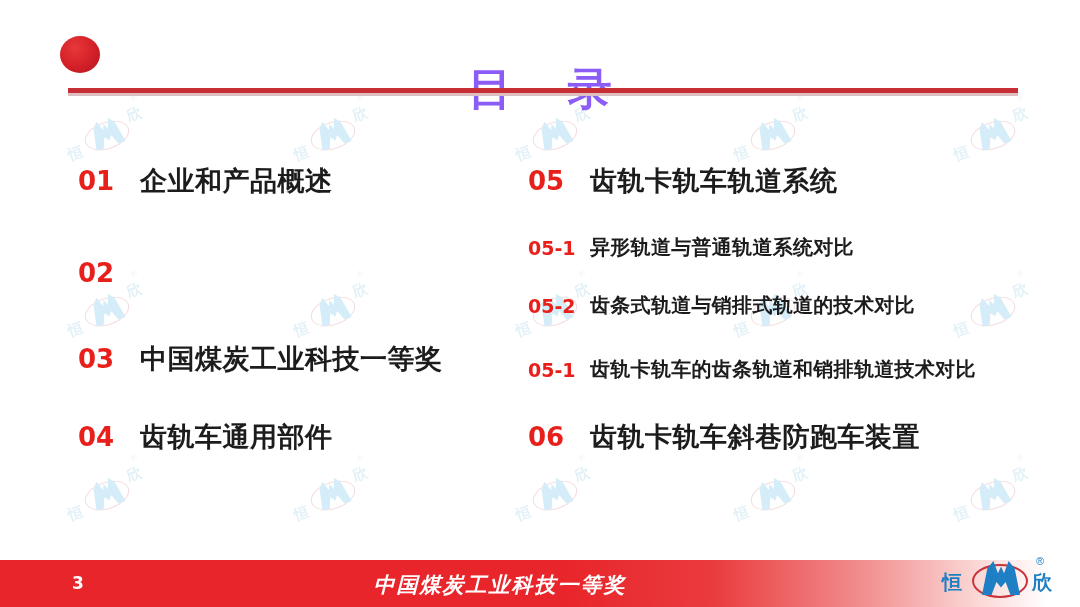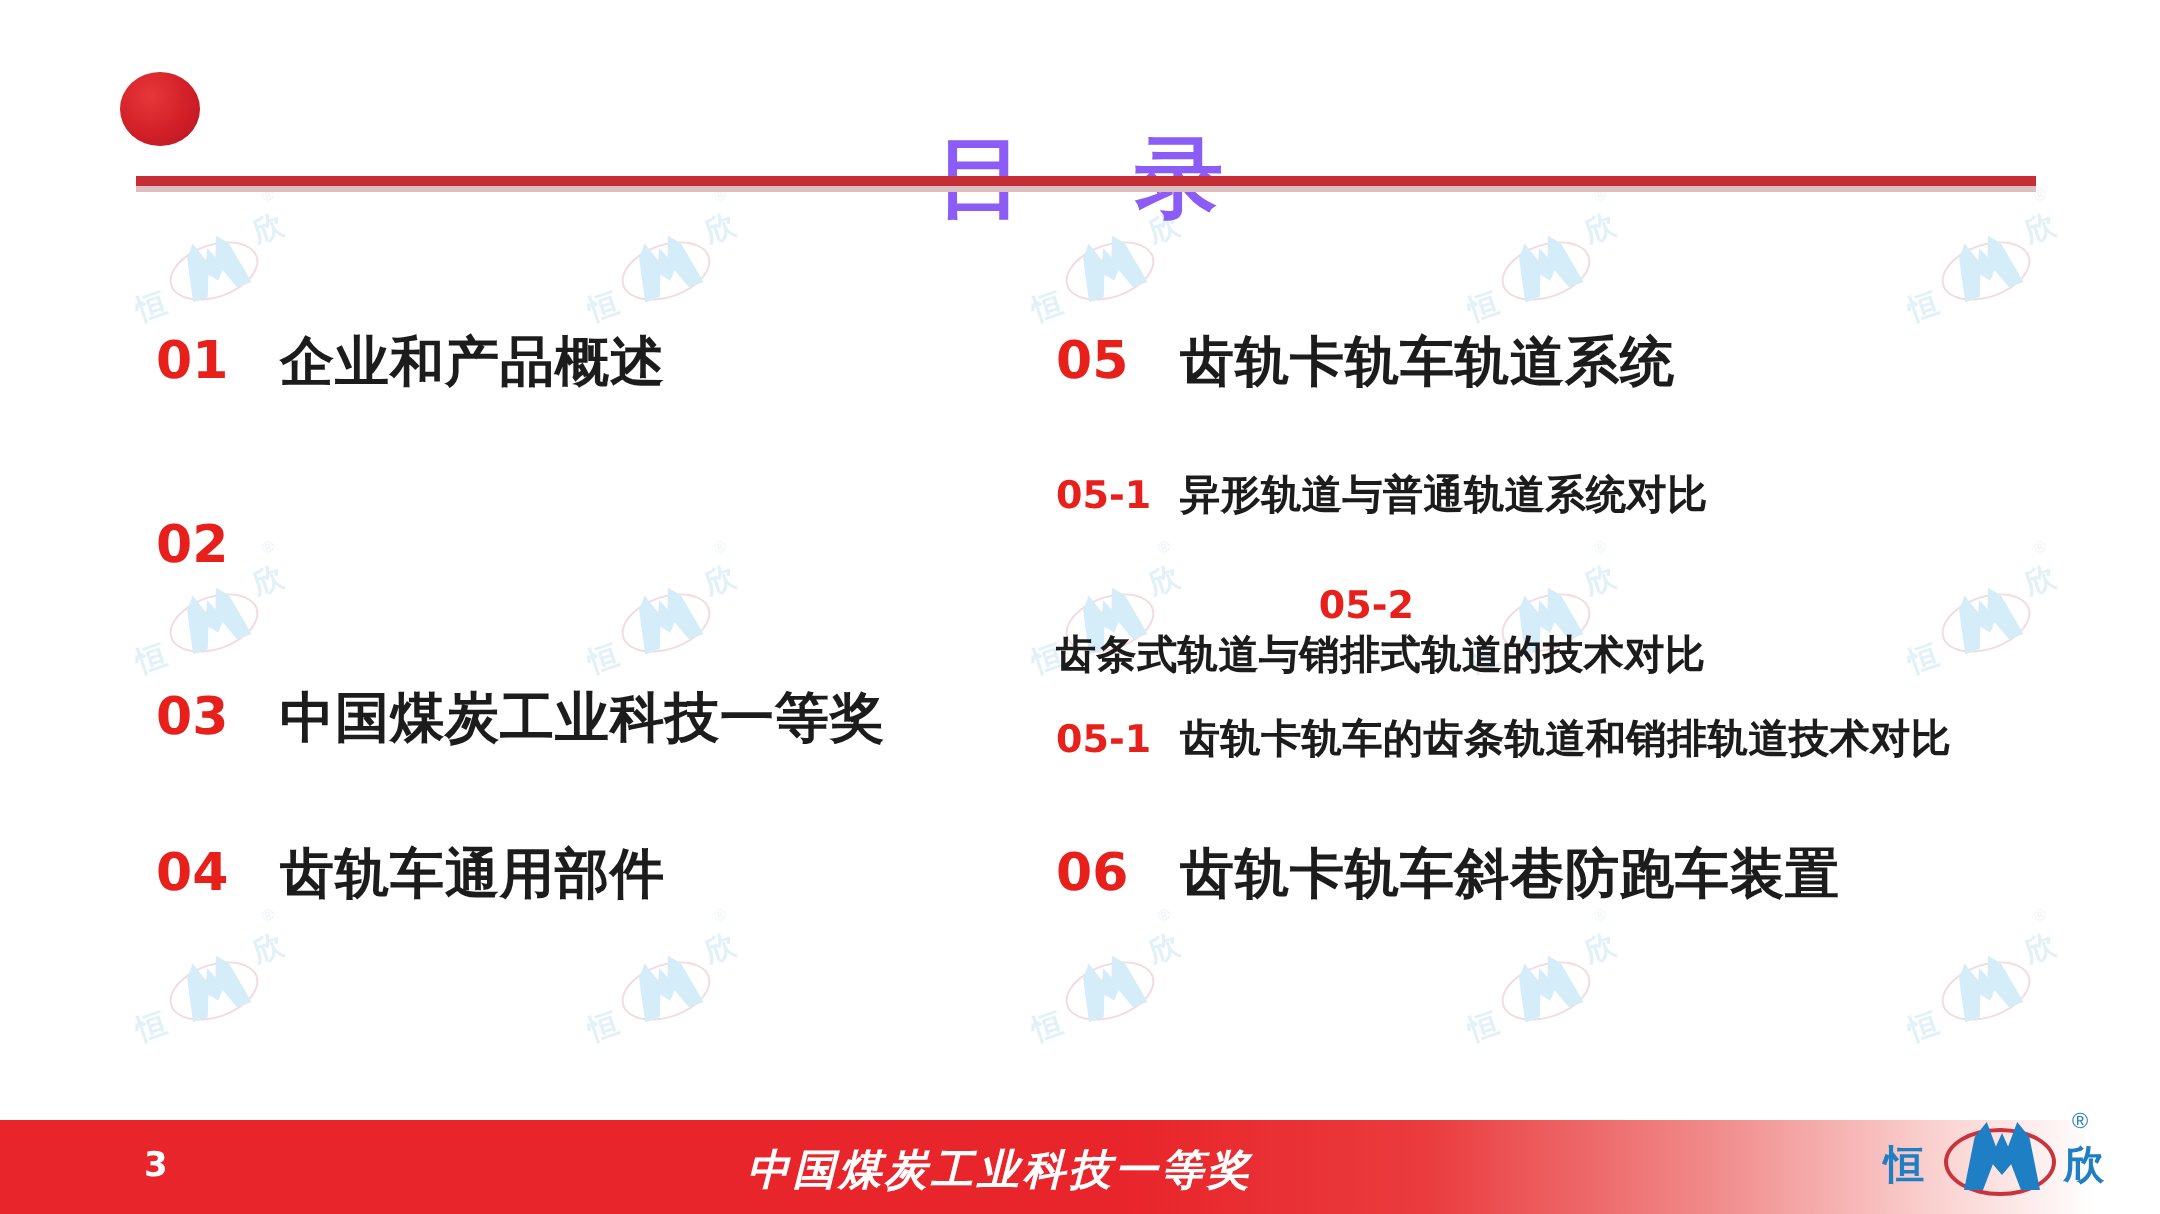--- a/index.html
+++ b/index.html
@@ -349,21 +349,21 @@
         <span class="toc-label">齿轨车通用部件</span>
       </div>
       <div class="toc-item lvl1" style="left: 528px; top: 163px;">
         <span class="toc-num">05</span>
         <span class="toc-label">齿轨卡轨车轨道系统</span>
       </div>
       <div class="toc-item lvl2" style="left: 528px; top: 234px;">
         <span class="toc-num">05-1</span>
         <span class="toc-label">异形轨道与普通轨道系统对比</span>
       </div>
-      <div class="toc-item lvl2" style="left: 528px; top: 292px; flex-direction: column;">
+      <div class="toc-item lvl2" style="left: 528px; top: 292px;">
         <span class="toc-num">05-2</span>
         <span class="toc-label">齿条式轨道与销排式轨道的技术对比</span>
       </div>
       <div class="toc-item lvl2" style="left: 528px; top: 356px;">
         <span class="toc-num">05-1</span>
         <span class="toc-label">齿轨卡轨车的齿条轨道和销排轨道技术对比</span>
       </div>
       <div class="toc-item lvl1" style="left: 528px; top: 419px;">
         <span class="toc-num">06</span>
         <span class="toc-label">齿轨卡轨车斜巷防跑车装置</span>

